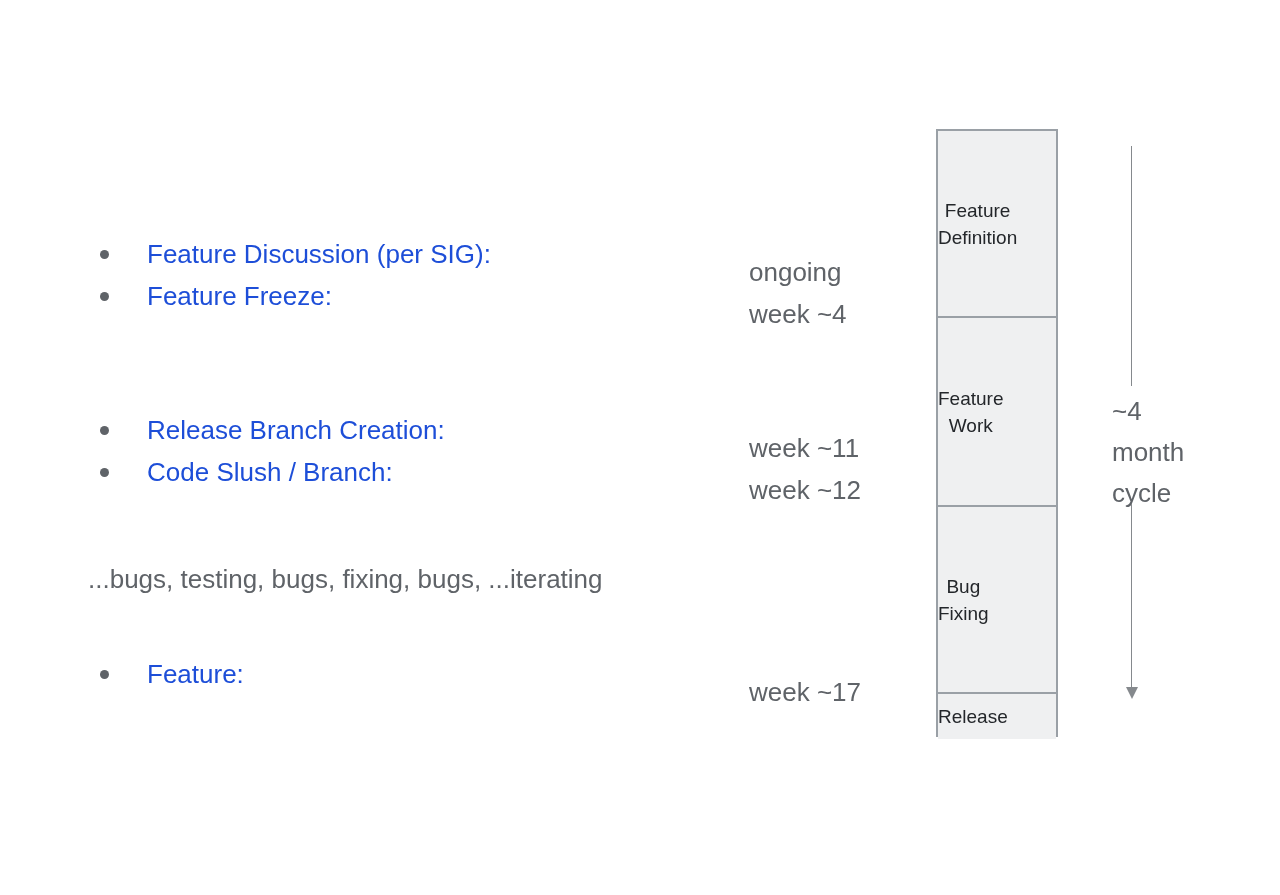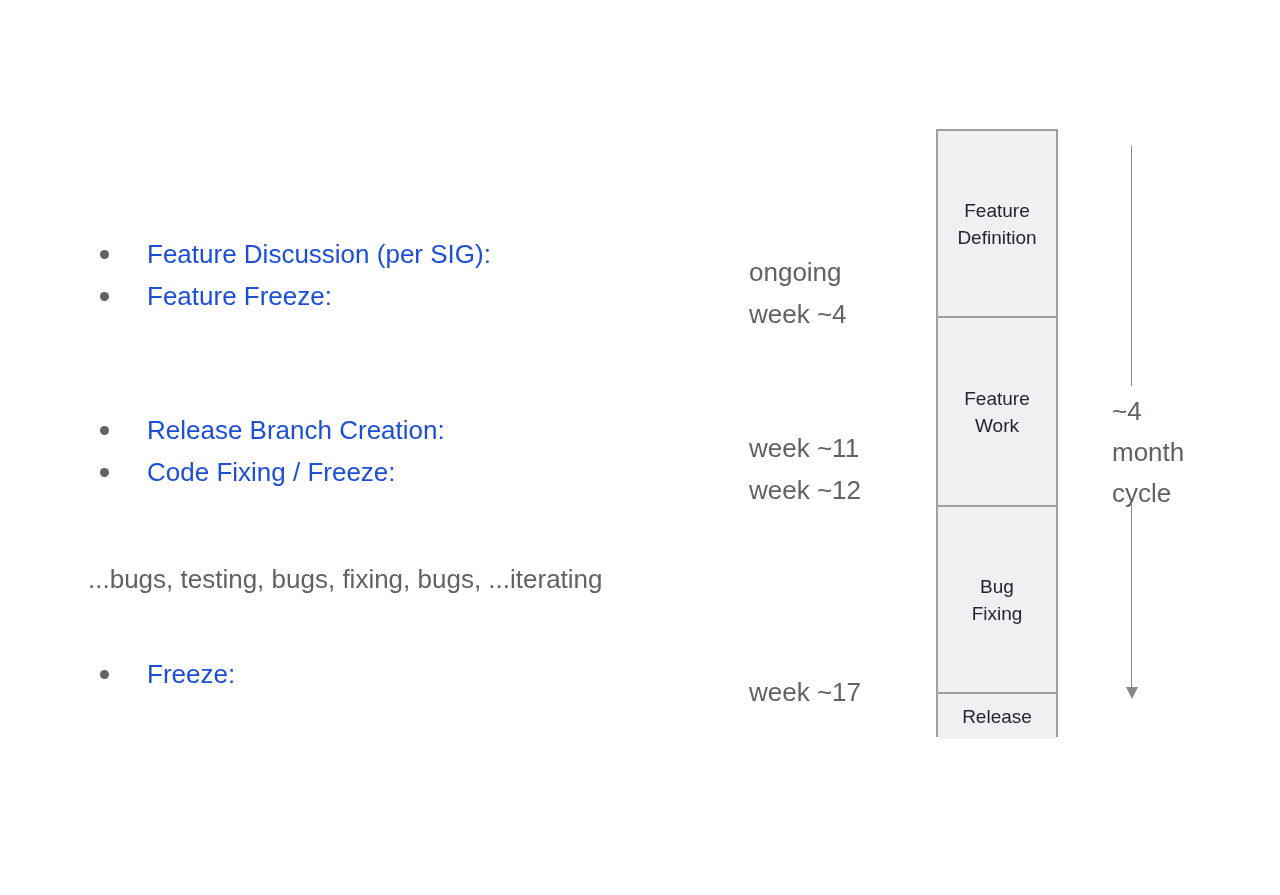--- a/index.html
+++ b/index.html
@@ -96,21 +96,21 @@
   }
 
   .phase {
     position: absolute;
     left: 0;
     width: 100%;
     box-sizing: border-box;
     background: #eff0f1;
     display: flex;
     align-items: center;
-    justify-content: center;
+    justify-content: flex-start;
     text-align: center;
     font-size: 19px;
     line-height: 27px;
     color: #23262a;
   }
   .phase + .phase { border-top: 2px solid #9aa0a6; }
 
   .phase-0 { top: 0px;   height: 185px; }
   .phase-1 { top: 185px; height: 189px; }
   .phase-2 { top: 374px; height: 187px; }
@@ -185,31 +185,31 @@
     </div>
 
     <div class="group" style="top:409px;text-align:right;">
       <div class="row">
         <span class="bullet-dot"></span>
         <span class="row-label">Release Branch Creation:</span>
         <span class="row-value">week ~11</span>
       </div>
       <div class="row">
         <span class="bullet-dot"></span>
-        <span class="row-label">Code Fixing / Freeze:</span>
+        <span class="row-label">Code Slush / Branch:</span>
         <span class="row-value">week ~12</span>
       </div>
     </div>
 
     <div class="note-line" style="top:524px;margin-top:40px;">...bugs, testing, bugs, fixing, bugs, ...iterating</div>
 
     <div class="group" style="top:653px;">
       <div class="row">
         <span class="bullet-dot"></span>
-        <span class="row-label">Freeze:</span>
+        <span class="row-label">Feature:</span>
         <span class="row-value">week ~17</span>
       </div>
     </div>
 
   </div>
 
   <div class="timeline">
     <div class="phase phase-0">
       <span>
         <span>Feature</span><br>

